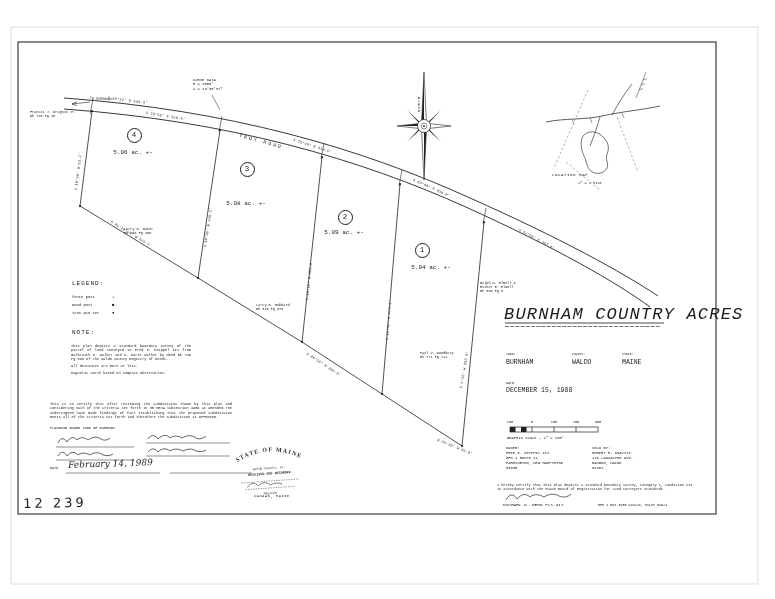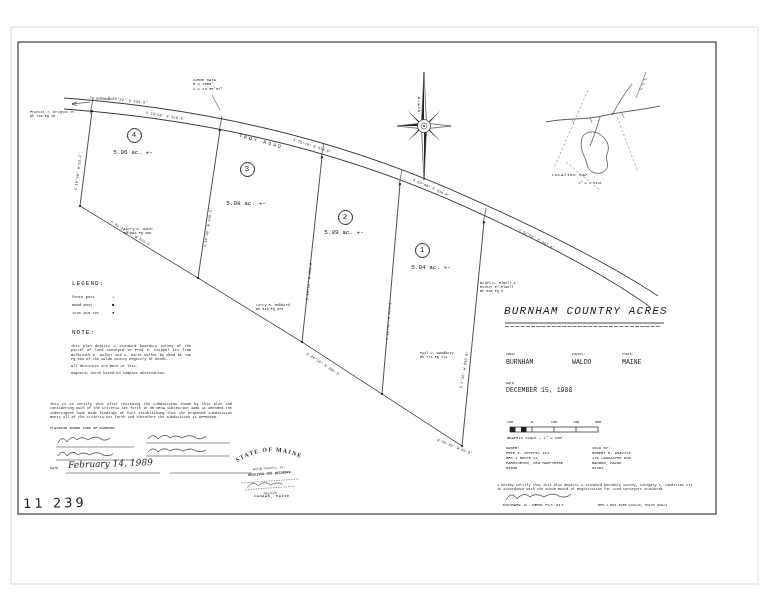--- a/index.html
+++ b/index.html
@@ -228,23 +228,23 @@
   <div class="t" style="left:71px;top:344px;width:120px;font-size:3.6px;line-height:4.3px;text-align:justify;">This plan depicts a standard boundary survey of the parcel of land conveyed to Fred E. Keippel III from Galbraith E. Walker and E. Marie Walker by deed Bk 749 Pg 683 of the Waldo County Registry of Deeds.</div>
   <div class="t nw" style="left:71px;top:364px;font-size:3.6px;">All distances are more or less.</div>
   <div class="t nw" style="left:71px;top:371px;font-size:3.6px;">Magnetic north based on compass observation.</div>
 
   <div class="t" style="left:50px;top:402px;width:182px;font-size:3.6px;line-height:4.3px;text-align:justify;">This is to certify that after reviewing the subdivision shown by this plan and considering each of the criteria set forth in 30 MRSA subsection 4956 as amended the undersigned have made findings of fact establishing that the proposed subdivision meets all of the criteria set forth and therefore the subdivision is APPROVED.</div>
   <div class="t nw" style="left:50px;top:426px;font-size:3.6px;">PLANNING BOARD TOWN OF BURNHAM</div>
   <div class="t nw" style="left:50px;top:466px;font-size:3.4px;">DATE</div>
   <div class="t nw hand" style="left:68px;top:460px;font-size:9px;transform:rotate(-2deg);transform-origin:0 0;">February 14, 1989</div>
 
   <div class="t nw" style="left:254px;top:494px;font-size:3.6px;letter-spacing:.6px;">CANAAN, MAINE</div>
-  <div class="t nw" style="left:23px;top:496px;font-size:13px;letter-spacing:3px;font-family:'DejaVu Sans','Liberation Sans',sans-serif;transform:rotate(-1deg);transform-origin:0 0;">11 239</div>
-
-  <div class="t nw title-italic" style="left:504px;top:305px;font-size:11px;letter-spacing:1.2px;">BURNHAM COUNTRY ACRES</div>
+  <div class="t nw" style="left:23px;top:496px;font-size:13px;letter-spacing:3px;font-family:'DejaVu Sans','Liberation Sans',sans-serif;transform:rotate(-1deg);transform-origin:0 0;">12 239</div>
+
+  <div class="t nw title-italic" style="left:504px;top:305px;font-size:17px;letter-spacing:1.2px;">BURNHAM COUNTRY ACRES</div>
 
   <div class="t nw" style="left:506px;top:353px;font-size:3.2px;">TOWN:</div>
   <div class="t nw" style="left:506px;top:359px;font-size:6.5px;">BURNHAM</div>
   <div class="t nw" style="left:572px;top:353px;font-size:3.2px;">COUNTY:</div>
   <div class="t nw" style="left:572px;top:359px;font-size:6.5px;">WALDO</div>
   <div class="t nw" style="left:622px;top:353px;font-size:3.2px;">STATE:</div>
   <div class="t nw" style="left:622px;top:359px;font-size:6.5px;">MAINE</div>
 
   <div class="t nw" style="left:506px;top:382px;font-size:3.2px;">DATE:</div>
   <div class="t nw" style="left:506px;top:387px;font-size:6.5px;">DECEMBER 15, 1988</div>

